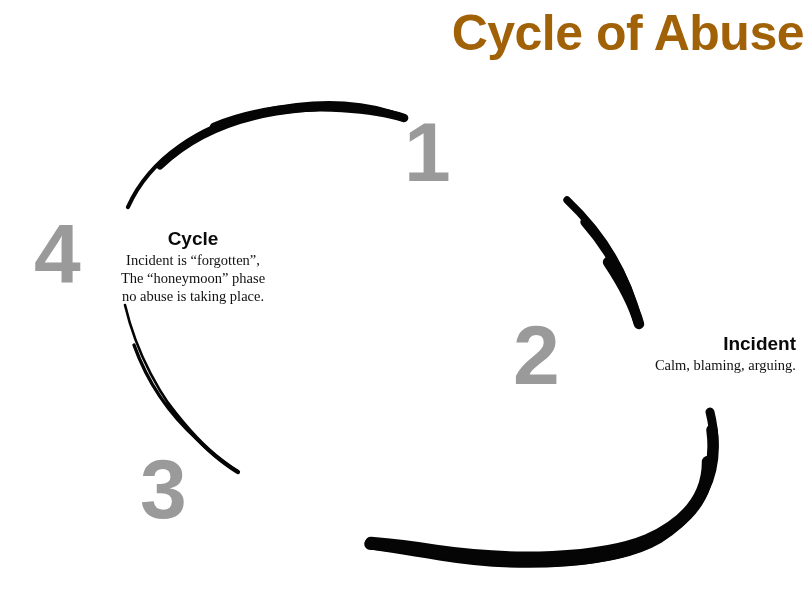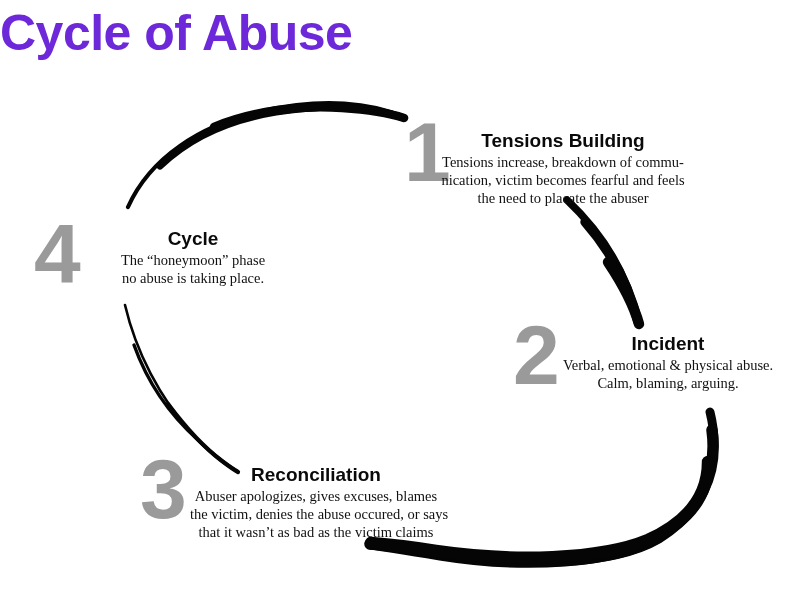--- a/index.html
+++ b/index.html
@@ -16,26 +16,26 @@
     overflow: hidden;
     font-family: "Liberation Serif", serif;
   }
 
   
   #title {
     position: absolute;
     left: 0;
     top: 6px;
     width: 804px;
-    text-align: left;
+    text-align: right;
     font-family: "Liberation Sans", sans-serif;
     font-weight: bold;
     font-size: 50px;
     letter-spacing: -0.5px;
-    color: #6d28d9;
+    color: #a16207;
     line-height: 1.1;
     white-space: nowrap;
   }
 
   
   #cycle-svg {
     position: absolute;
     left: 0;
     top: 0;
     width: 804px;
@@ -75,21 +75,21 @@
     font-size: 14.5px;
     color: #111111;
     line-height: 1.26;
     margin: 0;
   }
   .stage-body div { white-space: nowrap; }
 
   
   #stage-block-1 { left: 432px; top: 130px; width: 262px; text-align: center; }
   
-  #stage-block-2 { left: 540px; top: 333px; width: 256px; text-align: center; }
+  #stage-block-2 { left: 540px; top: 333px; width: 256px; text-align: right; }
   
   #stage-block-3 { left: 190px; top: 464px; width: 252px; text-align: center; }
   
   #stage-block-4 { left: 98px; top: 228px; width: 190px; text-align: center; }
 </style>
 </head>
 <body>
 
 <div id="page">
 
@@ -147,47 +147,31 @@
   </svg>
 
   <div class="stage-number" id="stage-number-1">1</div>
 
   <div class="stage-number" id="stage-number-2">2</div>
 
   <div class="stage-number" id="stage-number-3">3</div>
 
   <div class="stage-number" id="stage-number-4">4</div>
 
-  <div class="stage-block" id="stage-block-1">
-    <p class="stage-heading">Tensions Building</p>
-    <div class="stage-body">
-      <div>Tensions increase, breakdown of commu-</div>
-      <div>nication, victim becomes fearful and feels</div>
-      <div>the need to placate the abuser</div>
-    </div>
-  </div>
 
   <div class="stage-block" id="stage-block-2">
     <p class="stage-heading">Incident</p>
     <div class="stage-body">
-      <div>Verbal, emotional &amp; physical abuse.</div>
       <div>Calm, blaming, arguing.</div>
     </div>
   </div>
 
-  <div class="stage-block" id="stage-block-3">
-    <p class="stage-heading">Reconciliation</p>
-    <div class="stage-body">
-      <div>Abuser apologizes, gives excuses, blames</div>
-      <div>the victim, denies the abuse occured, or says</div>
-      <div>that it wasn’t as bad as the victim claims</div>
-    </div>
-  </div>
 
   <div class="stage-block" id="stage-block-4">
     <p class="stage-heading">Cycle</p>
     <div class="stage-body">
+      <div>Incident is “forgotten”,</div>
       <div>The “honeymoon” phase</div>
       <div>no abuse is taking place.</div>
     </div>
   </div>
 
 </div>
 
 </body></html>

